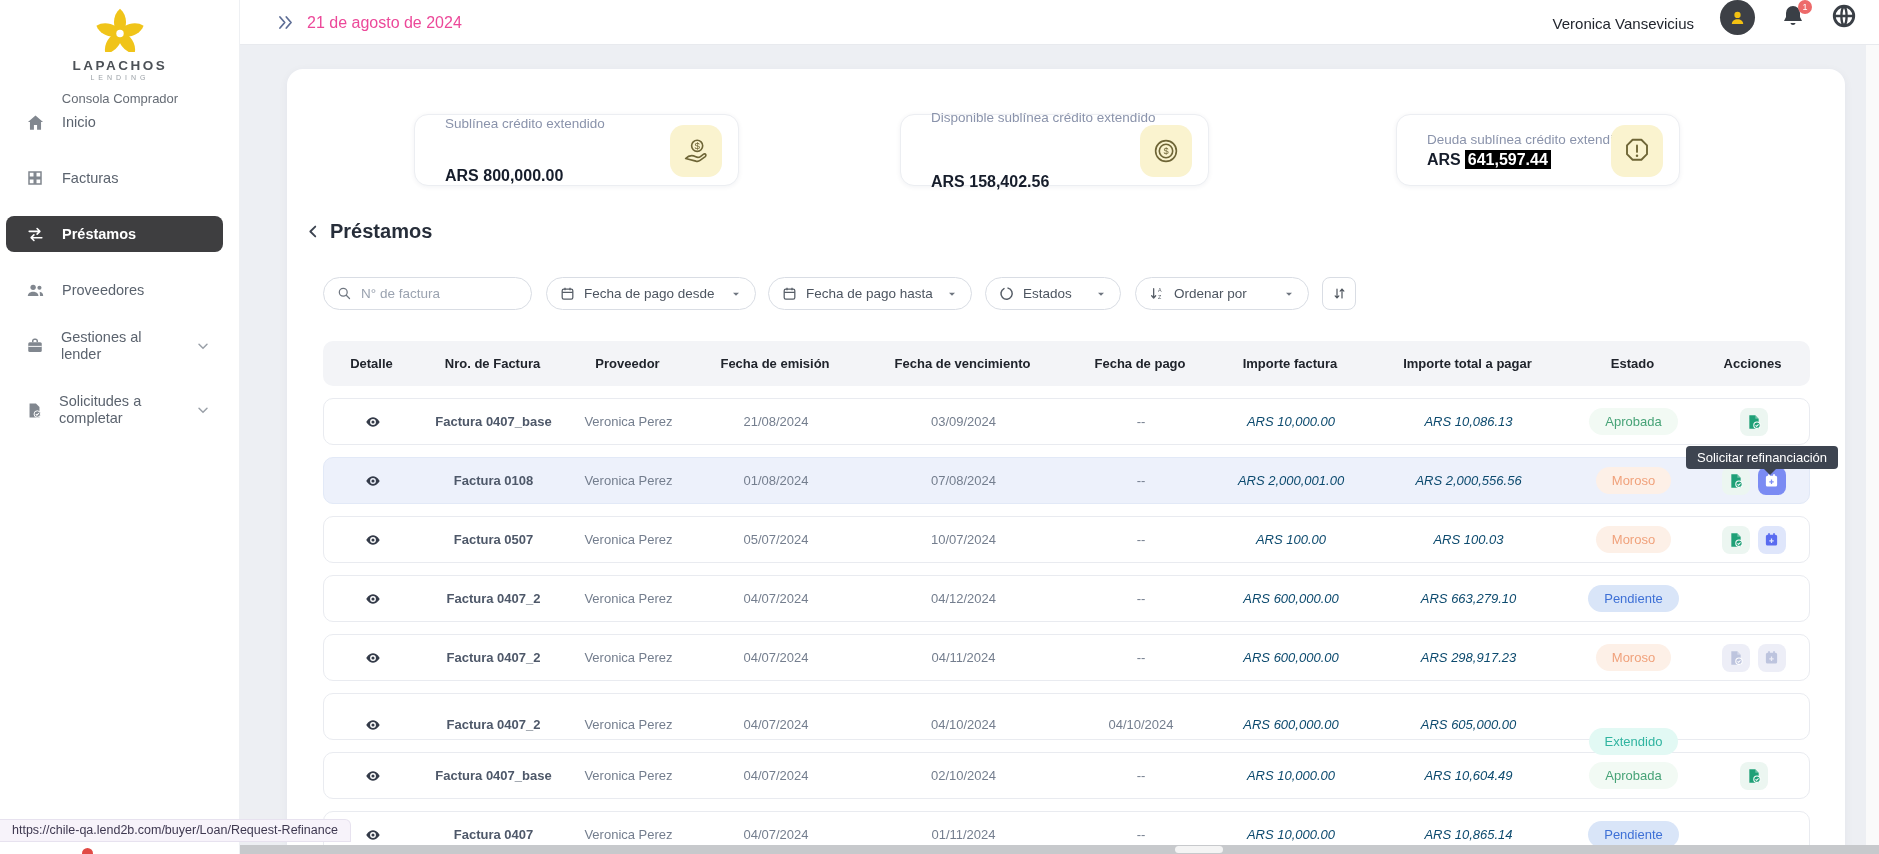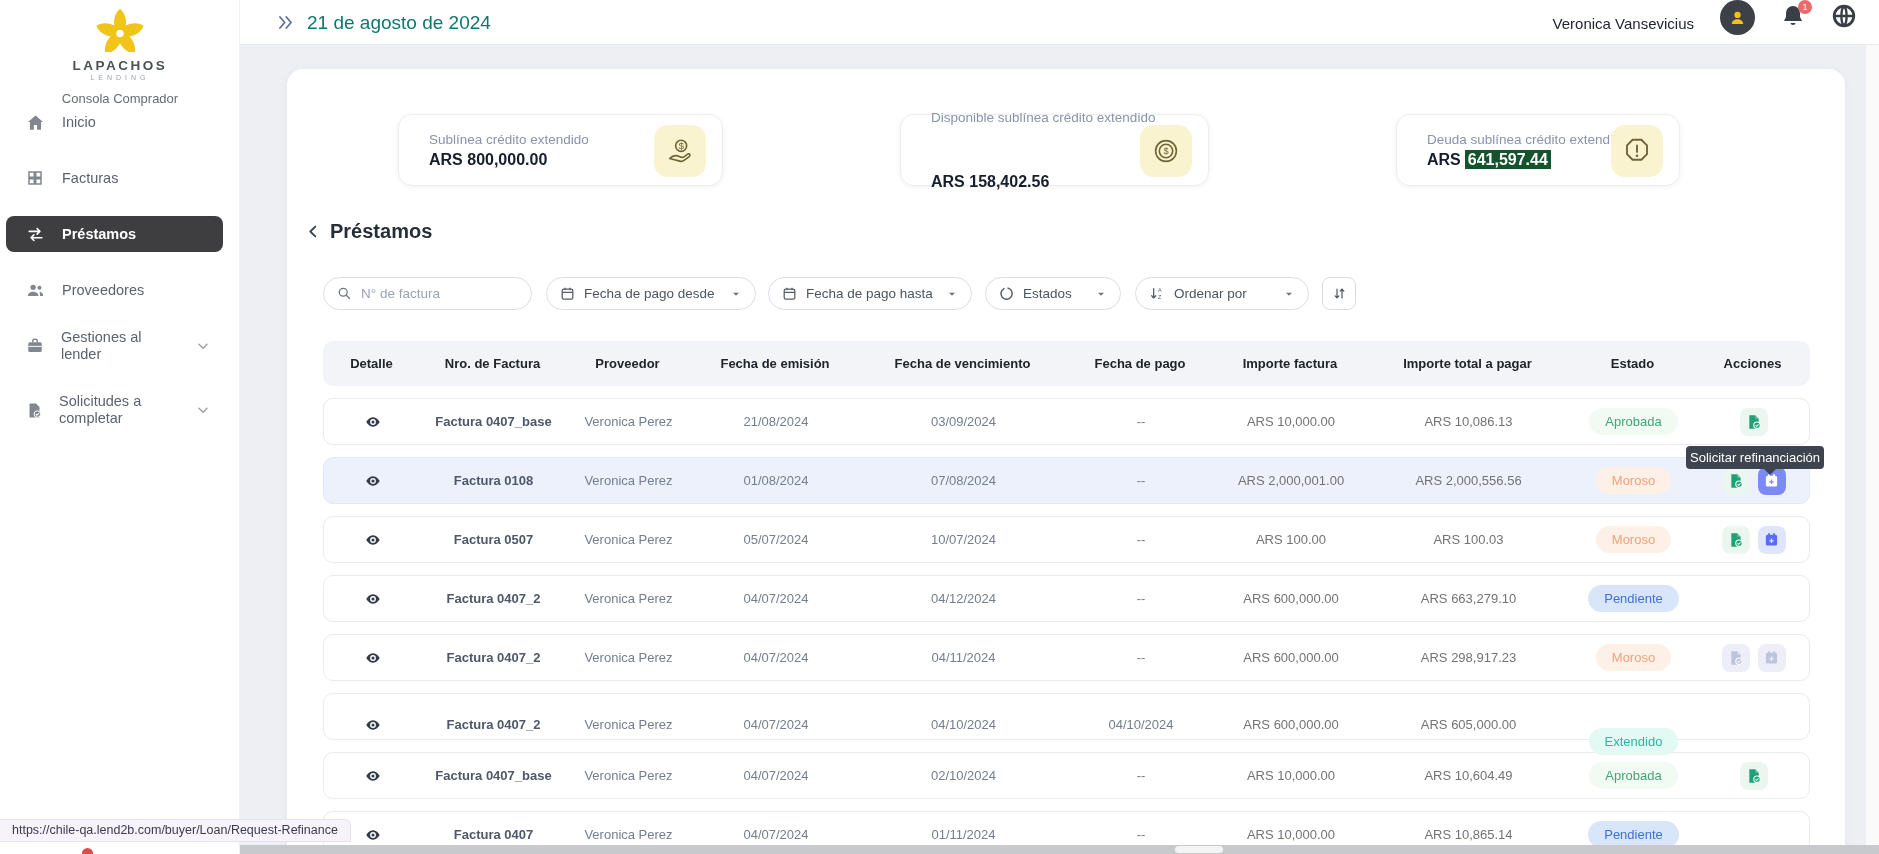--- a/index.html
+++ b/index.html
@@ -3,21 +3,21 @@
 <meta charset="utf-8">
 <style>
   * { margin:0; padding:0; box-sizing:border-box; }
   html,body { width:1879px; height:854px; overflow:hidden; background:#edeff3;
     font-family:"Liberation Sans", sans-serif; position:relative; }
 
   
   .topbar { position:absolute; left:240px; top:0; width:1639px; height:45px; background:#fff;
     border-bottom:1px solid #e8eaee; z-index:5; }
   .topbar-left { position:absolute; left:36px; top:0; height:45px; display:flex; align-items:center; gap:12px; }
-  .topbar-date { font-size:19px; color:#0f766e; }
+  .topbar-date { font-size:16px; color:#ec4899; }
   .topbar-right { position:absolute; right:22px; top:0; height:45px; display:flex; align-items:center; gap:26px; }
   .user-name { font-size:15px; color:#22262e; margin-top:2px; }
   .avatar { width:35px; height:35px; border-radius:50%; background:#3d4046; display:flex; align-items:center;
     justify-content:center; margin-top:-10px; }
   .icon-btn { position:relative; margin-top:-10px; }
   .bell-badge { position:absolute; top:-4px; right:-7px; min-width:14px; height:14px; background:#ed6a6a;
     border-radius:8px; color:#fff; font-size:9px; display:flex; align-items:center; justify-content:center; padding:0 3px; }
 
   
   .sidebar { position:absolute; left:0; top:0; width:240px; height:854px; background:#fff; z-index:6;
@@ -41,21 +41,21 @@
     border-radius:16px; box-shadow:0 2px 10px rgba(25,39,80,.05); }
 
   
   .stat-card { position:absolute; top:114px; height:72px; background:#fff; border:1px solid #eceef2;
     border-radius:14px; box-shadow:0 1px 5px rgba(20,30,60,.06); display:flex; flex-direction:column;
     justify-content:center; padding-left:30px; }
   .stat-label { font-size:13.5px; color:#8a93ab; line-height:17px; max-width:225px; }
   .stat-value { font-size:16px; font-weight:bold; color:#161d2b; margin-top:3px; }
   .stat-icon { position:absolute; right:16px; top:10px; width:52px; height:52px; border-radius:14px;
     background:#faf3cf; display:flex; align-items:center; justify-content:center; }
-  .sel { background:#14532d; color:#fff; padding:1px 3px; margin-left:4px; }
+  .sel { background:#000000; color:#fff; padding:1px 3px; margin-left:4px; }
 
   
   .page-head { position:absolute; left:305px; top:220px; display:flex; align-items:center; gap:8px; }
   .page-title { font-size:20px; font-weight:bold; color:#272e3a; }
   .pill { position:absolute; top:277px; height:33px; background:#fff; border:1px solid #d9dde4;
     border-radius:17px; display:flex; align-items:center; gap:9px; padding:0 13px; font-size:13.5px;
     color:#4d5560; cursor:pointer; }
   .pill .caret { margin-left:auto; display:flex; }
   .pill input { border:none; outline:none; font-size:13.5px; color:#3d434d; width:145px;
     font-family:"Liberation Sans",sans-serif; background:transparent; }
@@ -67,34 +67,34 @@
   .table { position:absolute; left:323px; top:341px; width:1487px; }
   .thead, .trow { display:grid; grid-template-columns:97px 145px 125px 170px 205px 150px 150px 205px 125px 115px; }
   .thead { background:#f3f4f7; border-radius:10px; height:45px; align-items:center; }
   .th { font-size:13px; font-weight:bold; color:#20242c; text-align:center; }
   .trow { background:#fff; border:1px solid #e9ebf0; border-radius:10px; height:47px; align-items:center;
     margin-top:12px; }
   .trow.hl { background:#edf1fb; border-color:#e2e9f7; }
   .cell { font-size:13px; text-align:center; display:flex; align-items:center; justify-content:center; }
   .cell.invoice { font-weight:bold; color:#4e5869; }
   .cell.muted { color:#747e8e; }
-  .cell.money { color:#737373; }
+  .cell.money { color:#0c4a6e;font-style:italic; }
   .eye-btn { background:transparent; border:none; cursor:pointer; display:flex; }
   .badge { padding:6px 16px; border-radius:15px; font-size:13px; }
   .badge.approved { color:#47a377; background:#f2faf4; }
   .badge.late { color:#f0a17b; background:#fdf0e7; }
   .badge.pending { color:#3e70d6; background:#d9e5f8; }
   .badge.extended { color:#30b4a0; background:#e2f9f4;margin-top:34px; }
   .actions { gap:8px; }
   .tile { width:28px; height:28px; border-radius:8px; display:flex; align-items:center; justify-content:center;
     border:none; cursor:pointer; }
 
   
   .tooltip { position:absolute; left:1686px; top:446px; background:#3d4450; color:#fff; font-size:13px;
-    padding:4px 4px; border-radius:4px; z-index:50; white-space:nowrap; }
+    padding:4px 11px; border-radius:4px; z-index:50; white-space:nowrap; }
   .tooltip::after { content:""; position:absolute; top:100%; left:78px; border:6px solid transparent;
     border-top-color:#3d4450; }
 
   
   .status-url { position:absolute; left:0; top:819px; height:23px; line-height:21px; padding:0 12px;
     background:#f7f3fa; border:1px solid #e7e2ef; border-left:none; border-radius:0 6px 0 0;
     font-size:12.5px; color:#3e3850; z-index:60; }
   .hscroll { position:absolute; left:240px; bottom:0; width:1639px; height:9px; background:#c7c9cc; z-index:55; }
   .hscroll-thumb { position:absolute; left:935px; top:1px; width:48px; height:7px; background:#f4f4f4;
     border-radius:3.5px; }
@@ -237,21 +237,21 @@
       <svg width="16" height="16" viewBox="0 0 24 24">
             <path fill="none" stroke="#9aa0a8" stroke-width="2.2" stroke-linecap="round" d="M6 9.5l6 6 6-6"></path>
           </svg>
     </span>
   </div>
 </div>
 </div>
 
 <div class="panel"></div>
 
-<div class="stat-card" style="left:398px; width:325px;">
+<div class="stat-card" style="left:414px; width:325px;justify-content:space-between;">
   <div class="stat-label">Sublínea crédito extendido</div>
   <div class="stat-value">ARS 800,000.00</div>
   <div class="stat-icon">
     <svg width="30" height="30" viewBox="0 0 26 26" fill="none" stroke="#6e6536" stroke-width="1.4">
       <circle cx="14" cy="8.5" r="4.8"></circle>
       <text x="14" y="11.3" font-size="8.5" text-anchor="middle" fill="#6e6536" stroke="none" font-family="'Liberation Sans',sans-serif">$</text>
       <path d="M4 19.5c3-3 5.8-3 8.8-1.5 1.5.8 3 .6 4.3-.4l2.5-1.9c.7-.5 1.6-.2 1.9.5.2.6 0 1.2-.5 1.6l-4.5 3.4c-1 .8-2.4 1-3.6.6L4 19.5z" stroke-linejoin="round"></path>
     </svg>
   </div>
 </div>

